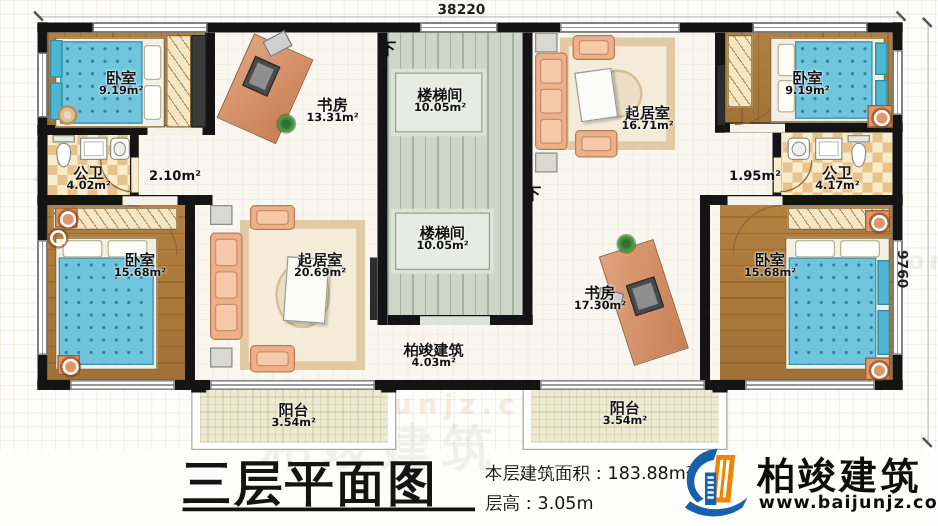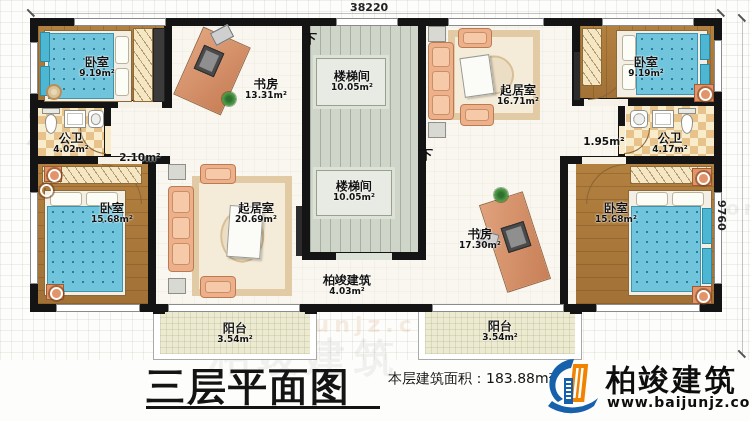--- a/index.html
+++ b/index.html
@@ -281,21 +281,21 @@
     <div class="rarea">16.71m²</div>
   </div>
   <div class="rlabel" style="left:646px;top:56px;">
     <div class="rname">卧室</div>
     <div class="rarea">9.19m²</div>
   </div>
   <div class="rlabel" style="left:71px;top:132px;">
     <div class="rname">公卫</div>
     <div class="rarea">4.02m²</div>
   </div>
-  <div class="rlabel" style="left:140px;top:152px;">
+  <div class="rlabel" style="left:140px;top:136px;">
     <div class="rarea" style="font-size:10.5px;">2.10m²</div>
   </div>
   <div class="rlabel" style="left:604px;top:136px;">
     <div class="rarea" style="font-size:10.5px;">1.95m²</div>
   </div>
   <div class="rlabel" style="left:670px;top:132px;">
     <div class="rname">公卫</div>
     <div class="rarea">4.17m²</div>
   </div>
   <div class="rlabel" style="left:112px;top:202px;">
@@ -339,20 +339,21 @@
   <div class="tick" style="left:26px;top:12px;"></div>
   <div class="tick" style="left:716px;top:12px;"></div>
   <div class="dimline" style="left:742px;top:18px;width:1px;height:336px;opacity:.5;"></div>
   <div class="tick" style="left:737px;top:17px;"></div>
   <div class="tick" style="left:737px;top:353px;"></div>
   <div class="dim" style="left:728px;top:200px;transform:rotate(90deg);transform-origin:left top;">9760</div>
 
   <div class="tb-title" style="left:146px;top:360px;">三层平面图</div>
   <div class="tb-rule" style="left:146px;top:406px;width:234px;"></div>
   <div class="tb-line" style="left:388px;top:370px;">本层建筑面积：183.88m²</div>
+  <div class="tb-line" style="left:388px;top:394px;">层高：3.05m</div>
 
   <div class="abs" style="left:544px;top:356px;width:58px;height:60px;">
     <svg width="58" height="60" viewBox="0 0 58 60">
       <path d="M14,46 C4,38 2,22 12,11 C17,6 24,3 30,3 L27,12 C20,13 14,18 12,25 C10,32 13,39 19,43 Z" fill="#1760ab"></path>
       <path d="M4,50 C16,59 36,60 50,50 L54,42 C40,54 20,54 8,45 Z" fill="#1760ab"></path>
       <rect x="30" y="8" width="15" height="38" fill="#f08300" transform="skewX(-6)"></rect>
       <rect x="33.5" y="12" width="2.5" height="30" fill="#fff" transform="skewX(-6)"></rect>
       <rect x="38.5" y="12" width="2.5" height="30" fill="#fff" transform="skewX(-6)"></rect>
       <rect x="20" y="22" width="9" height="26" fill="#1760ab"></rect>
       <rect x="22" y="25" width="5" height="2" fill="#fff"></rect>

